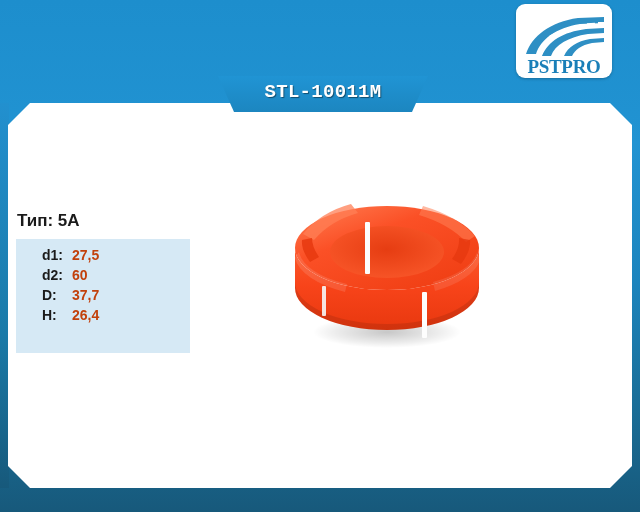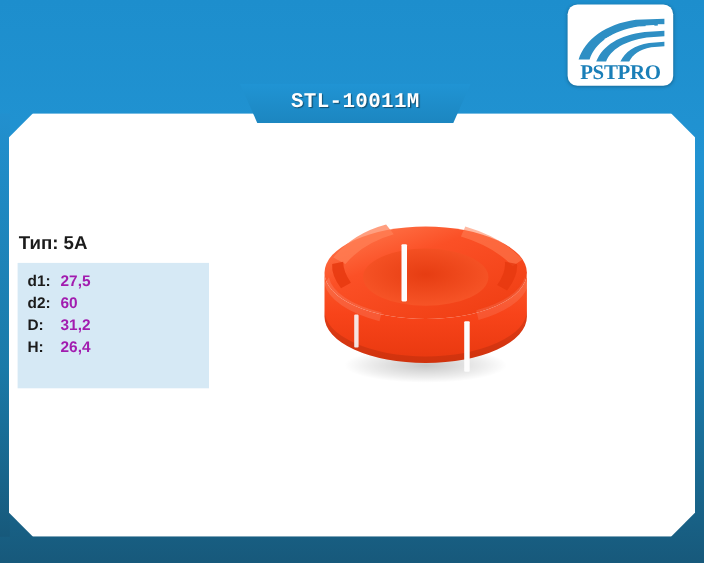--- a/index.html
+++ b/index.html
@@ -127,39 +127,39 @@
   }
 
   
   .spec-box {
     position: absolute;
     left: 16px;
     top: 239px;
     width: 174px;
     height: 114px;
     background: #d6e9f5;
-    padding: 8px 0 0 0;
+    padding: 8px 0 0 17px;
     box-sizing: border-box;
   }
   .spec-row {
     display: flex;
     align-items: baseline;
     height: 20px;
     padding-left: 9px;
   }
   .spec-key {
     width: 30px;
     font-size: 14px;
     font-weight: bold;
     color: #1b1b1b;
   }
   .spec-val {
     font-size: 14px;
     font-weight: bold;
-    color: #a21caf;
+    color: #c2410c;
     text-align: right;
   }
 
   
   .product {
     position: absolute;
     left: 283px;
     top: 190px;
     width: 205px;
     height: 165px;
@@ -205,21 +205,21 @@
     <div class="spec-row">
       <span class="spec-key">d1:</span>
       <span class="spec-val">27,5</span>
     </div>
     <div class="spec-row">
       <span class="spec-key">d2:</span>
       <span class="spec-val">60</span>
     </div>
     <div class="spec-row">
       <span class="spec-key">D:</span>
-      <span class="spec-val">31,2</span>
+      <span class="spec-val">37,7</span>
     </div>
     <div class="spec-row">
       <span class="spec-key">H:</span>
       <span class="spec-val">26,4</span>
     </div>
   </div>
 
   <div class="product">
     <svg viewBox="0 0 205 165" width="205" height="165">
       <defs>

